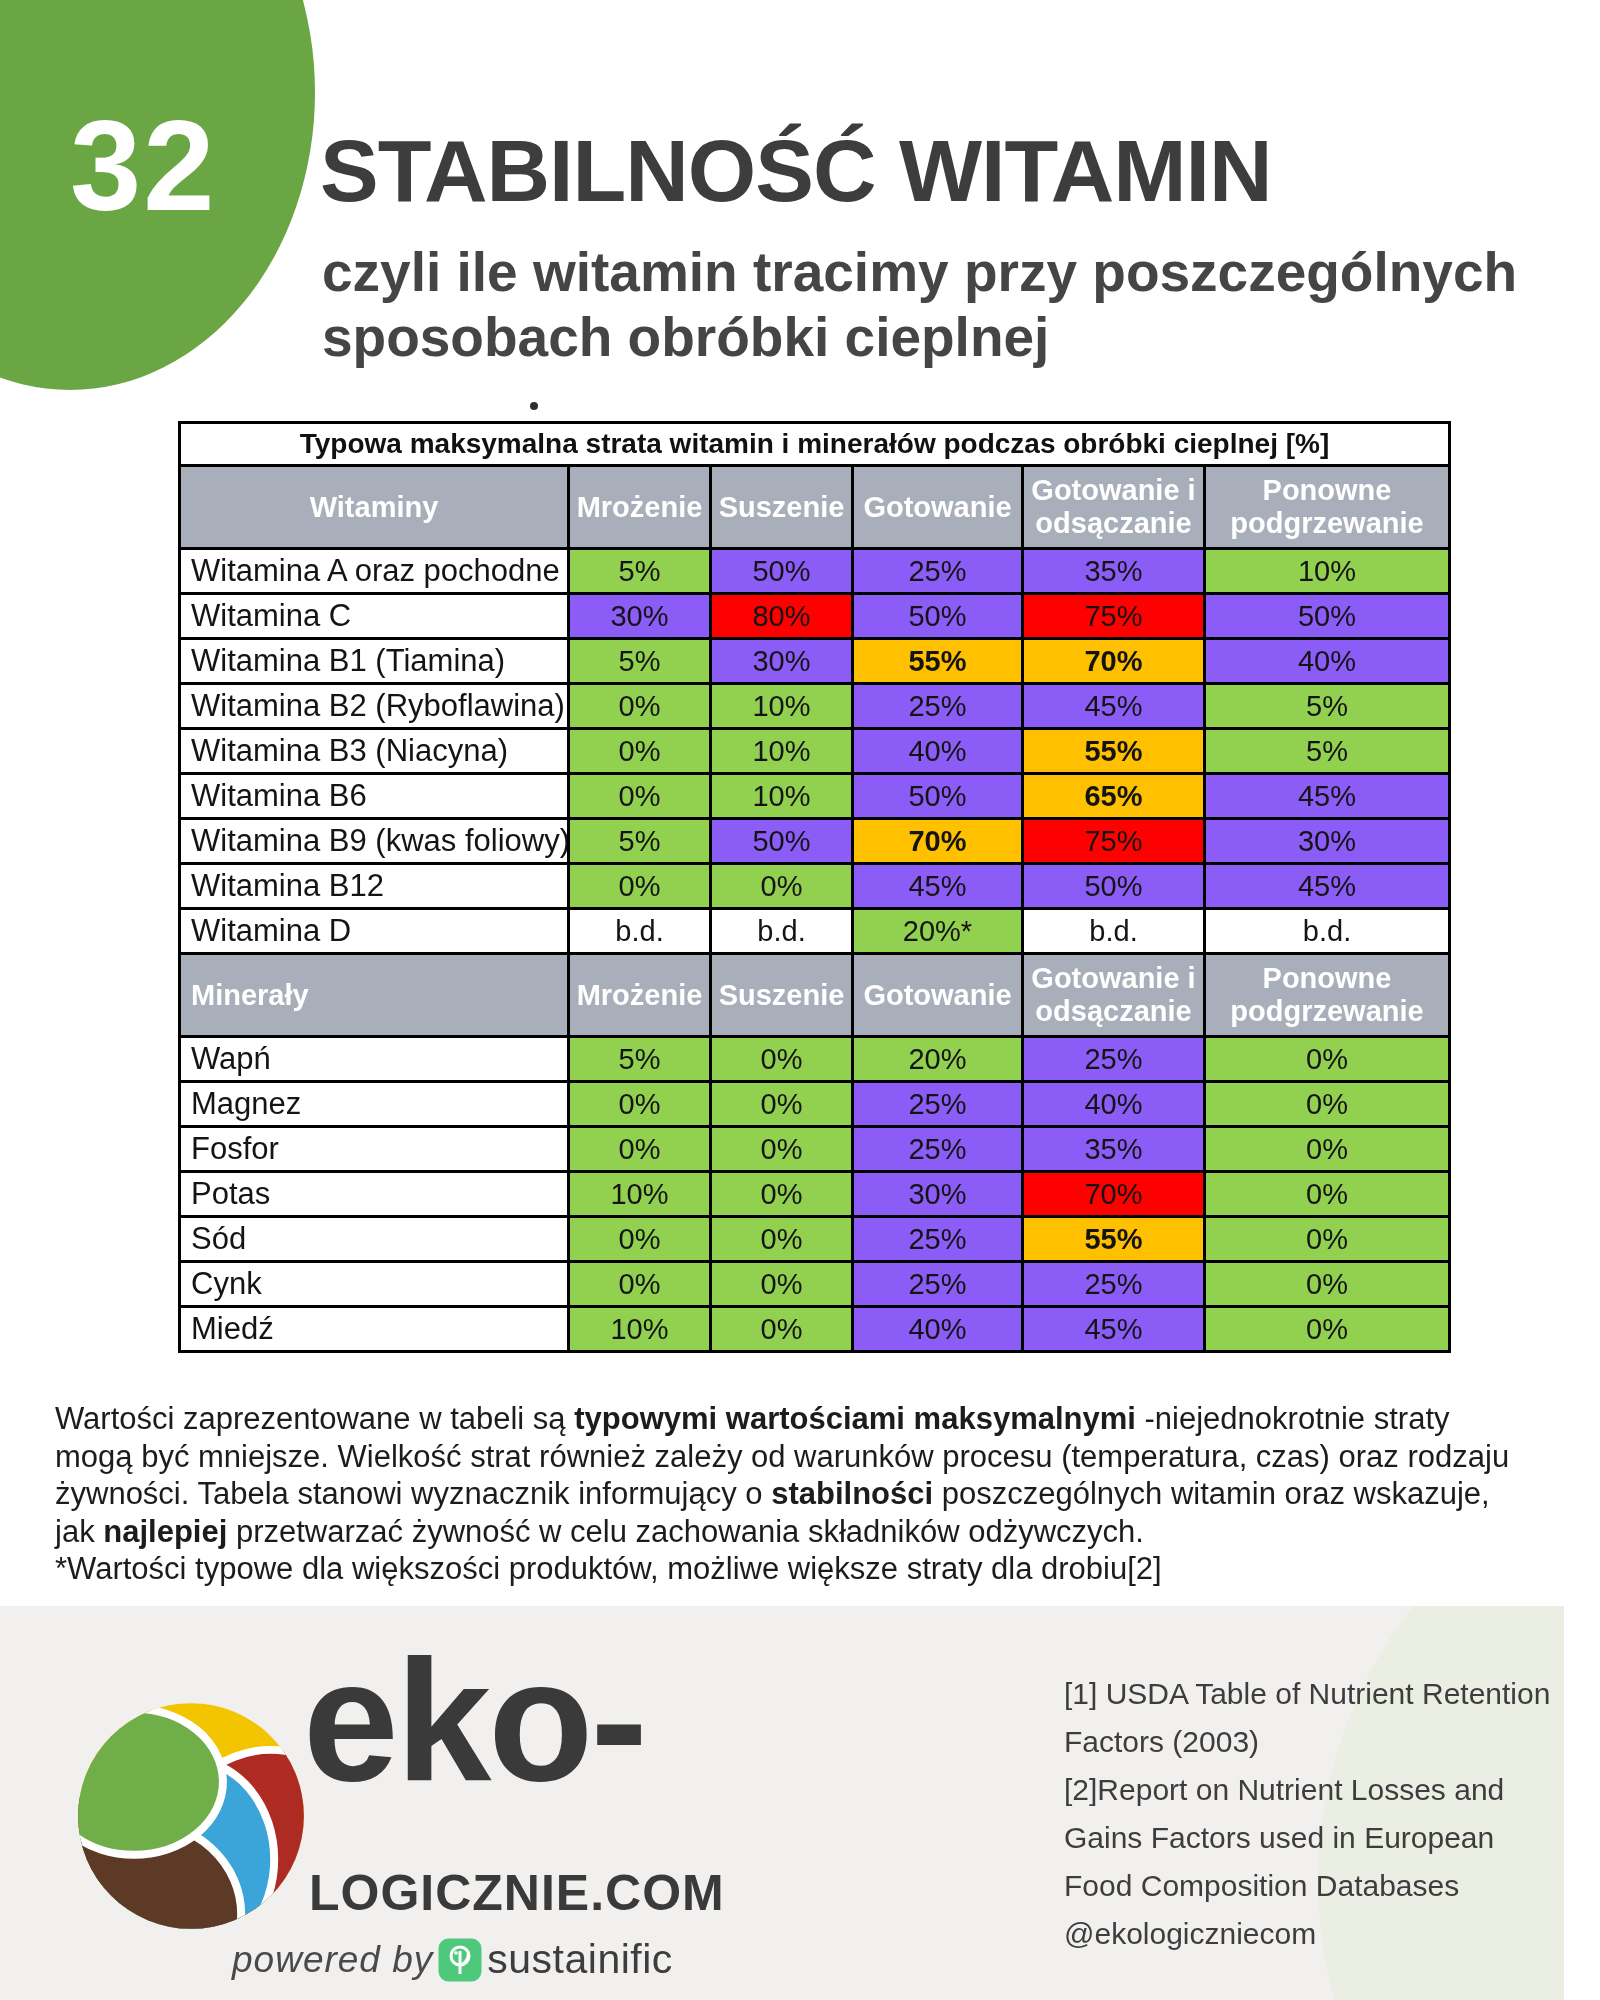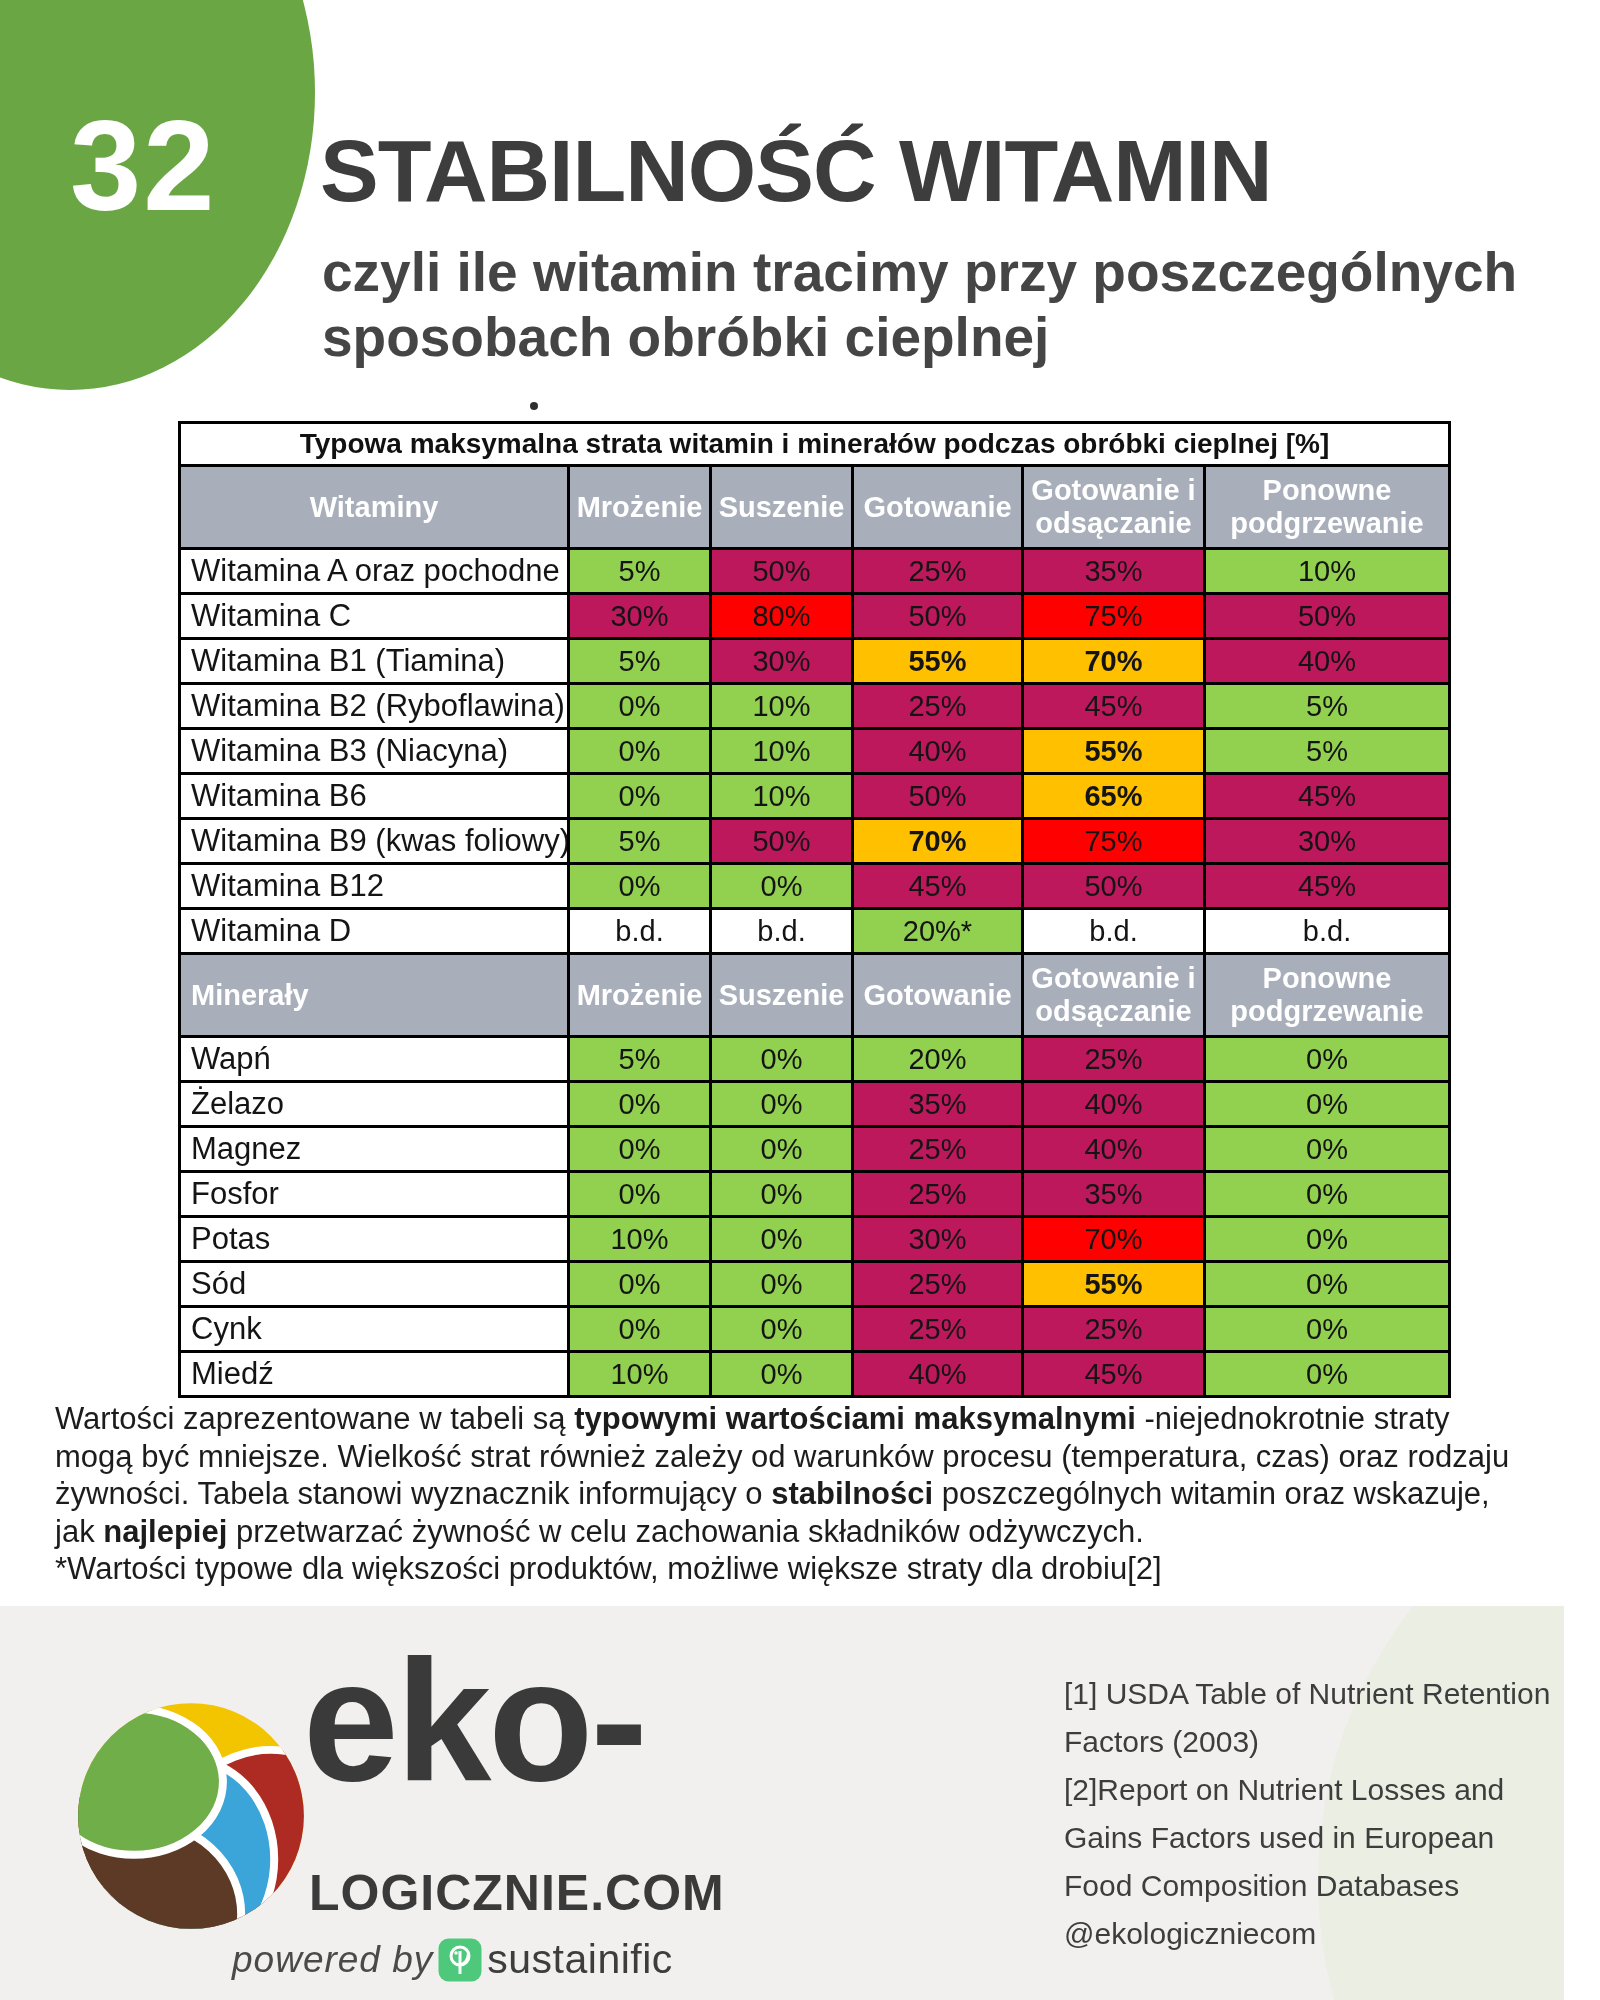--- a/index.html
+++ b/index.html
@@ -19,21 +19,21 @@
   .table-wrap{position:absolute;left:178px;top:421px;width:1270px;}
   table.loss{border-collapse:collapse;width:1270px;table-layout:fixed;}
   table.loss td,table.loss th{border:3px solid #000;overflow:hidden;white-space:nowrap;}
   .t-title td{height:38px;font-size:28px;font-weight:700;text-align:center;background:#fff;color:#111;}
   tr.hdr th{background:#a8aeba;color:#ffffff;font-size:29px;font-weight:700;text-align:center;
             height:80px;line-height:33px;white-space:normal;padding:0 4px;}
   tr.hdr th.left{text-align:left;padding-left:10px;}
   td.name{background:#ffffff;font-size:31px;text-align:left;padding-left:10px;height:40px;color:#141414;}
   td.val{font-size:29px;text-align:center;height:40px;color:#141414;}
   .c-green{background:#92d050;}
-  .c-yellow{background:#be185d;}
+  .c-yellow{background:#8b5cf6;}
   .c-orange{background:#ffc000;font-weight:bold;}
   .c-red{background:#ff0000;}
   .c-none{background:#ffffff;}
 
   
   .footnote{position:absolute;left:55px;top:1400px;width:1468px;font-size:31px;line-height:37.5px;color:#1c1c1c;}
   .footnote b{font-weight:700;}
   .footnote .ast{margin-top:0;}
 
   
@@ -173,28 +173,20 @@
         <tbody>
           <tr>
             <td class="name">Wapń</td>
             <td class="val c-green">5%</td>
             <td class="val c-green">0%</td>
             <td class="val c-green">20%</td>
             <td class="val c-yellow">25%</td>
             <td class="val c-green">0%</td>
           </tr>
           <tr>
-            <td class="name">Żelazo</td>
-            <td class="val c-green">0%</td>
-            <td class="val c-green">0%</td>
-            <td class="val c-yellow">35%</td>
-            <td class="val c-yellow">40%</td>
-            <td class="val c-green">0%</td>
-          </tr>
-          <tr>
             <td class="name">Magnez</td>
             <td class="val c-green">0%</td>
             <td class="val c-green">0%</td>
             <td class="val c-yellow">25%</td>
             <td class="val c-yellow">40%</td>
             <td class="val c-green">0%</td>
           </tr>
           <tr>
             <td class="name">Fosfor</td>
             <td class="val c-green">0%</td>

